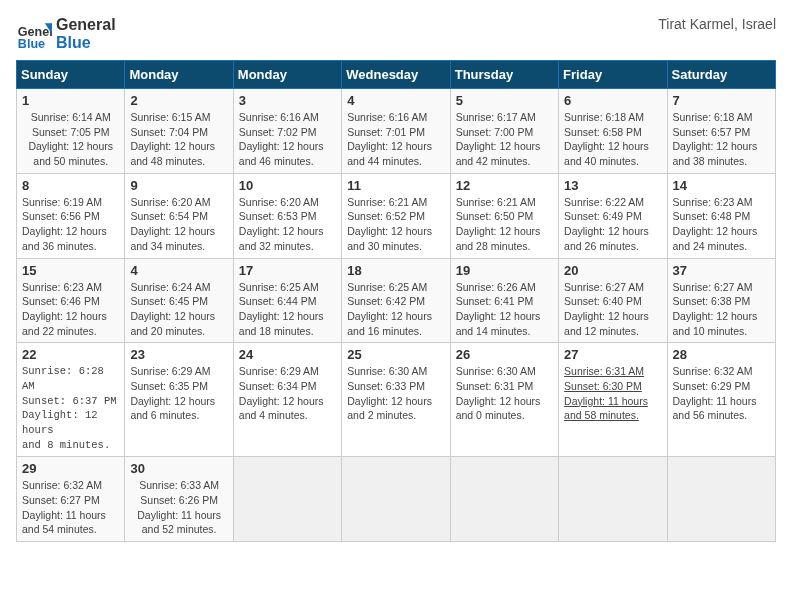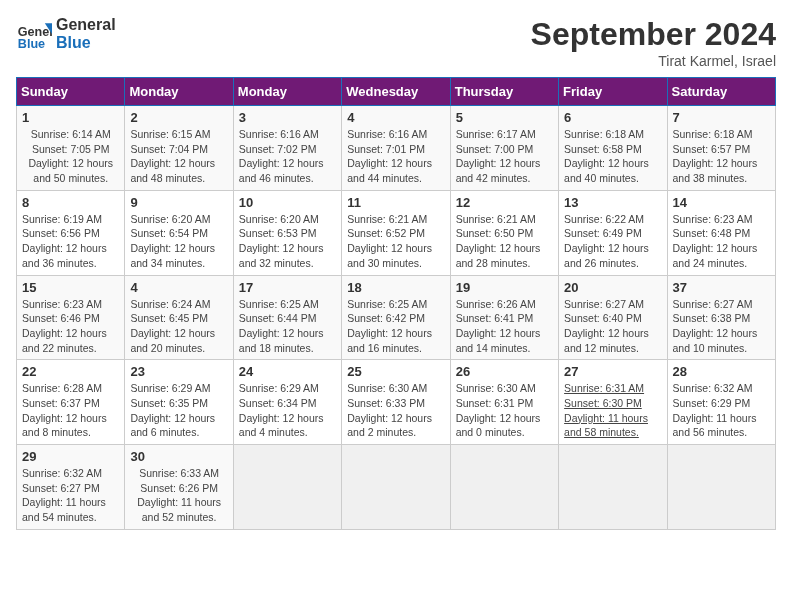--- a/index.html
+++ b/index.html
@@ -34,21 +34,21 @@
     .location {
       font-size: 14px;
       color: #555;
     }
     .calendar {
       width: 100%;
       border-collapse: collapse;
       font-size: 11px;
     }
     .calendar th {
-      background: #701a75;
+      background: #0c4a6e;
       color: #fff;
       padding: 6px 4px;
       text-align: left;
       font-size: 13px;
       font-weight: bold;
       border: 1px solid #1a6fba;
     }
     .calendar td {
       border: 1px solid #ccc;
       vertical-align: top;
@@ -82,21 +82,20 @@
       <text x="2" y="22" font-size="14" font-weight="bold" fill="#333">General</text>
       <text x="2" y="36" font-size="14" font-weight="bold" fill="#1a6fba">Blue</text>
       <polygon points="32,8 40,8 40,20" fill="#1a6fba"></polygon>
     </svg>
     <div style="line-height:1.1">
       <div style="font-size:16px;font-weight:bold;color:#333;">General</div>
       <div style="font-size:16px;font-weight:bold;color:#1a6fba;">Blue</div>
     </div>
   </div>
   <div class="title-block">
-    <div class="month-title">September 2024</div>
     <div class="location">Tirat Karmel, Israel</div>
   </div>
 </div>
 
 <table class="calendar">
   <thead>
     <tr>
     <th>Sunday</th>
         <th>Monday</th>
         <th>Monday</th>
@@ -256,21 +255,21 @@
           <span class="day-num">37</span>
           <div class="day-info" style="white-space: pre-line;">Sunrise: 6:27 AM
 Sunset: 6:38 PM
 Daylight: 12 hours
 and 10 minutes.</div>
         </td>
       </tr>
       <tr>
         <td>
           <span class="day-num">22</span>
-          <div class="day-info" style="white-space: pre-line;">Sunrise: 6:28 AM
+          <div class="day-info" style="white-space: pre-line; font-family: Liberation Mono, monospace;">Sunrise: 6:28 AM
 Sunset: 6:37 PM
 Daylight: 12 hours
 and 8 minutes.</div>
         </td>
         <td>
           <span class="day-num">23</span>
           <div class="day-info" style="white-space: pre-line;">Sunrise: 6:29 AM
 Sunset: 6:35 PM
 Daylight: 12 hours
 and 6 minutes.</div>

